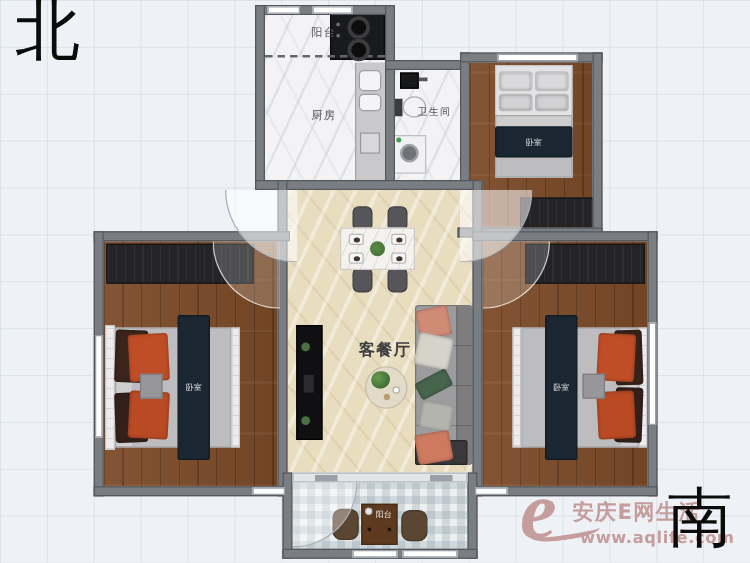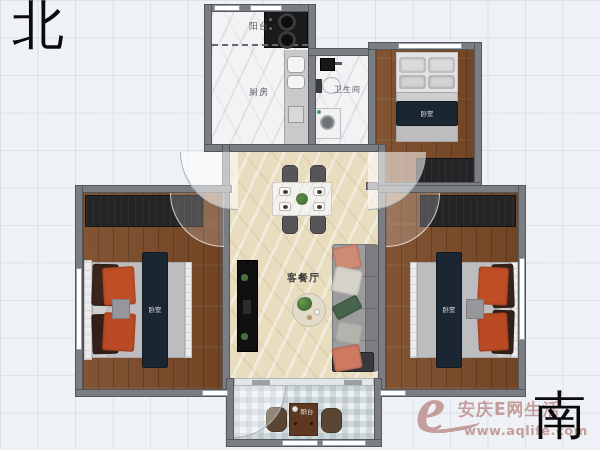--- a/index.html
+++ b/index.html
@@ -204,21 +204,21 @@
 <div class="abs pillow" style="left:333px;top:268px;width:28px;height:26px;background:#d6d3ca;transform:rotate(12deg);"></div>
 <div class="abs pillow" style="left:333px;top:300px;width:28px;height:15px;background:#47644c;transform:rotate(-28deg);"></div>
 <div class="abs pillow" style="left:336px;top:322px;width:26px;height:22px;background:#b3b4ae;transform:rotate(10deg);"></div>
 <div class="abs pillow" style="left:333px;top:346px;width:28px;height:24px;background:#cd7a61;transform:rotate(-10deg);"></div>
 
 <div class="abs" style="left:292px;top:293px;width:34px;height:34px;border-radius:50%;background:#e2dbc9;border:1px solid #c3bca8;z-index:4;"></div>
 <div class="abs" style="left:297px;top:297px;width:15px;height:14px;border-radius:50% 45% 55% 50%;background:radial-gradient(circle at 35% 35%, #69984d, #2f5e2c);z-index:5;"></div>
 <div class="abs" style="left:314px;top:309px;width:6px;height:6px;border-radius:50%;background:#fff;border:1px solid #b6ae98;z-index:5;"></div>
 <div class="abs" style="left:307px;top:315px;width:5px;height:5px;border-radius:50%;background:#b79b72;z-index:5;"></div>
 
-<div class="abs room-label" style="left:287px;top:271px;font-size:10px;font-weight:bold;color:#3d3d3f;text-align:center;">客餐厅</div>
+<div class="abs room-label" style="left:287px;top:271px;font-size:13px;font-weight:bold;color:#3d3d3f;text-align:center;">客餐厅</div>
 
 <div class="abs" style="left:266px;top:407px;width:21px;height:25px;background:#5a4632;border:1px solid #463826;border-radius:7px;z-index:4;"></div>
 <div class="abs" style="left:321px;top:408px;width:21px;height:25px;background:#5a4632;border:1px solid #463826;border-radius:7px;z-index:4;"></div>
 <div class="abs" style="left:289px;top:403px;width:29px;height:33px;background:#5d3a1f;border:1px solid #452a15;z-index:5;"></div>
 <div class="abs" style="left:292px;top:406px;width:6px;height:6px;border-radius:50%;background:#e9e9eb;border:1px solid #bdbdbf;z-index:6;"></div>
 <div class="abs" style="left:294px;top:422px;width:3px;height:3px;border-radius:50%;background:#1d1208;z-index:6;"></div>
 <div class="abs" style="left:310px;top:422px;width:3px;height:3px;border-radius:50%;background:#1d1208;z-index:6;"></div>
 <div class="abs bed-label" style="left:300px;top:407px;z-index:7;">阳台</div>
 
 <div class="abs compass" style="left:12px;top:0px;">北</div>

